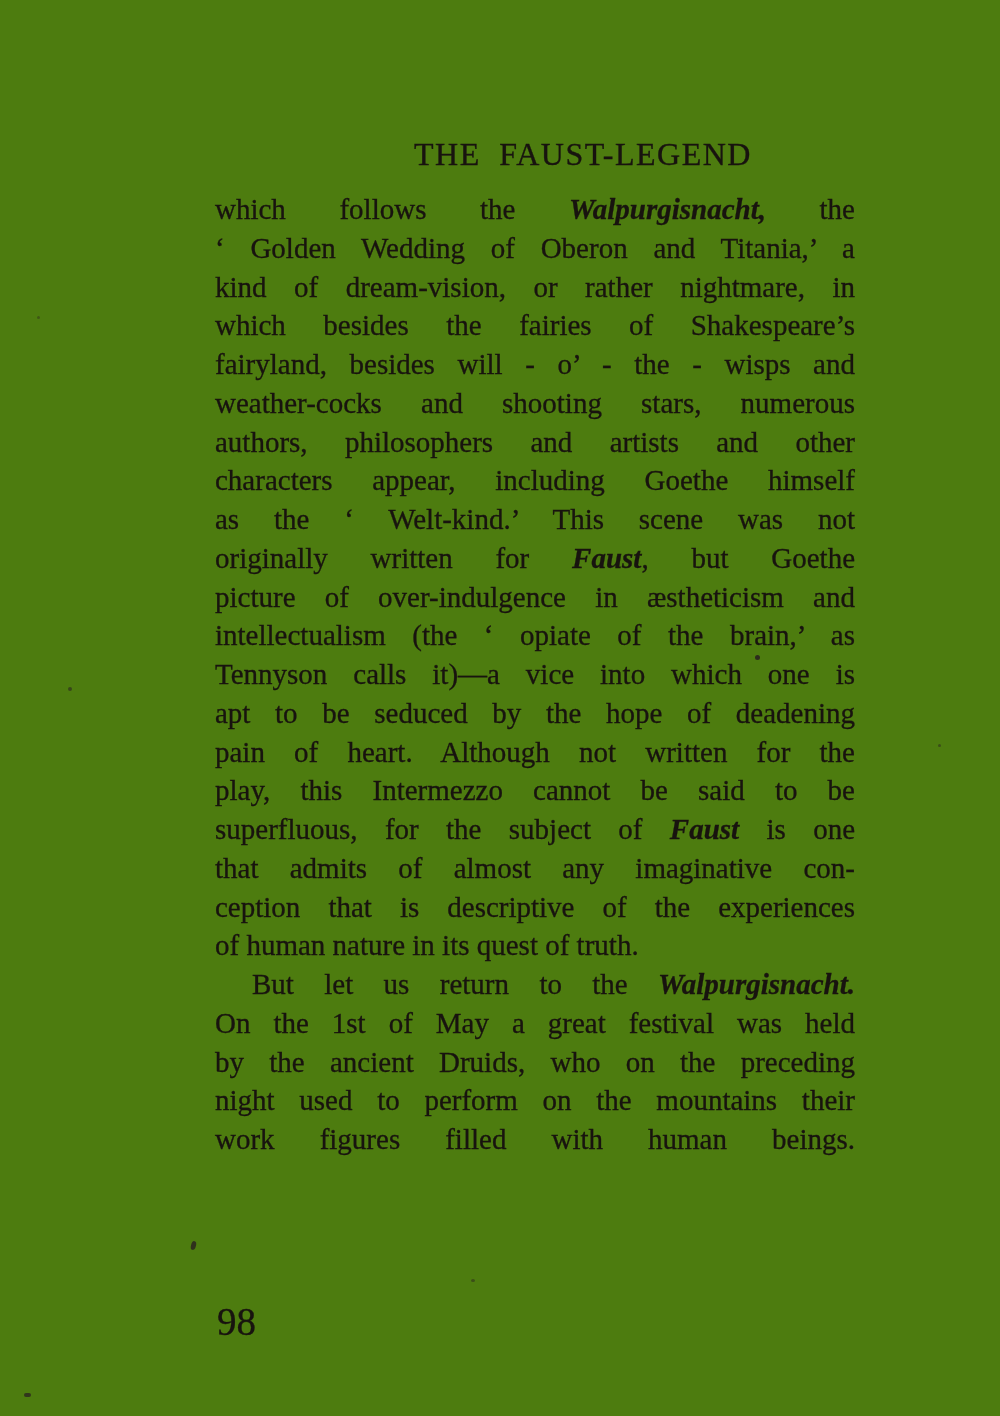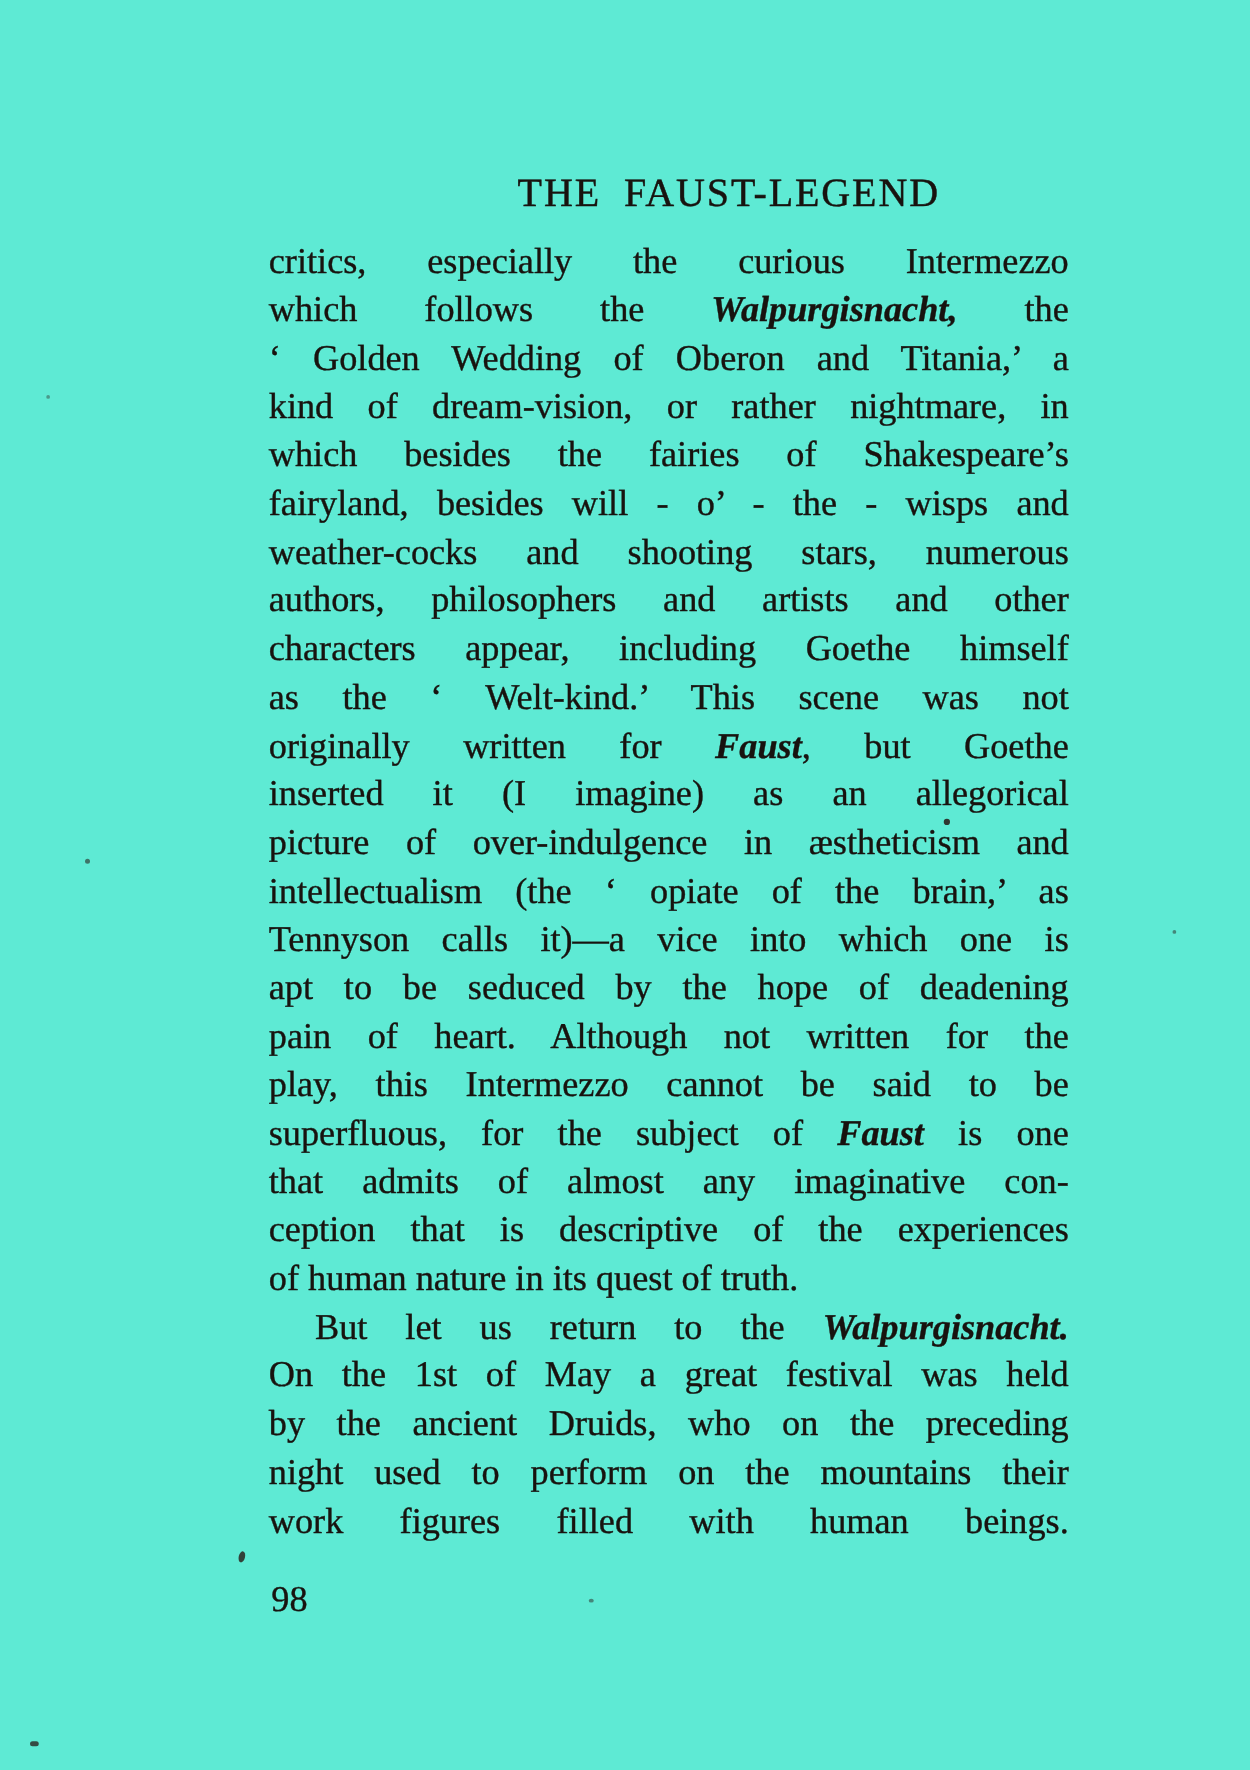--- a/index.html
+++ b/index.html
@@ -6,21 +6,21 @@
   body {
     width: 1000px; height: 1416px;
     background: #ffffff;
     position: relative;
     font-family: "Liberation Serif", "DejaVu Serif", serif;
     color: #18130f;
     overflow: hidden;
   }
   .page {
     position: absolute; inset: 0;
-    background: #5eead4;
+    background: #4d7c0f;
   }
   .running-head {
     position: absolute;
     top: 136px; left: 215px; width: 640px;
     box-sizing: border-box;
     padding-left: 96px;
     text-align: center;
     font-size: 32px;
     letter-spacing: 1.5px;
     word-spacing: 9px;
@@ -38,50 +38,48 @@
     text-align: justify;
     text-align-last: justify;
     text-justify: inter-word;
     -webkit-text-stroke: 0.3px #18130f;
   }
   .line.nj { text-align: right; text-align-last: left; }
   .line.ind { text-indent: 37px; }
   .it { font-style: italic; font-weight: bold; }
   .pagenum {
     position: absolute;
-    left: 217px; top: 1264px;
-    font-size: 29px;
+    left: 217px; top: 1299px;
+    font-size: 39px;
     -webkit-text-stroke: 0.3px #18130f;
   }
   .speck {
     position: absolute;
     background: #2a241f;
     border-radius: 50%;
   }
 </style>
 </head>
 <body>
 
 <div class="page">
 
   <div class="running-head">THE FAUST-LEGEND</div>
 
   <div class="lines">
-      <div class="line"><span>critics, especially the curious Intermezzo</span></div>
       <div class="line"><span>which follows the </span><span class="it">Walpurgisnacht,</span><span> the</span></div>
       <div class="line"><span>‘ Golden Wedding of Oberon and Titania,’ a</span></div>
       <div class="line"><span>kind of dream-vision, or rather nightmare, in</span></div>
       <div class="line"><span>which besides the fairies of Shakespeare’s</span></div>
       <div class="line"><span>fairyland, besides will - o’ - the - wisps and</span></div>
       <div class="line"><span>weather-cocks and shooting stars, numerous</span></div>
       <div class="line"><span>authors, philosophers and artists and other</span></div>
       <div class="line"><span>characters appear, including Goethe himself</span></div>
       <div class="line"><span>as the ‘ Welt-kind.’ This scene was not</span></div>
       <div class="line"><span>originally written for </span><span class="it">Faust</span><span>, but Goethe</span></div>
-      <div class="line"><span>inserted it (I imagine) as an allegorical</span></div>
       <div class="line"><span>picture of over-indulgence in æstheticism and</span></div>
       <div class="line"><span>intellectualism (the ‘ opiate of the brain,’ as</span></div>
       <div class="line"><span>Tennyson calls it)—a vice into which one is</span></div>
       <div class="line"><span>apt to be seduced by the hope of deadening</span></div>
       <div class="line"><span>pain of heart. Although not written for the</span></div>
       <div class="line"><span>play, this Intermezzo cannot be said to be</span></div>
       <div class="line"><span>superfluous, for the subject of </span><span class="it">Faust</span><span> is one</span></div>
       <div class="line"><span>that admits of almost any imaginative con-</span></div>
       <div class="line"><span>ception that is descriptive of the experiences</span></div>
       <div class="line nj"><span>of human nature in its quest of truth.</span></div>

